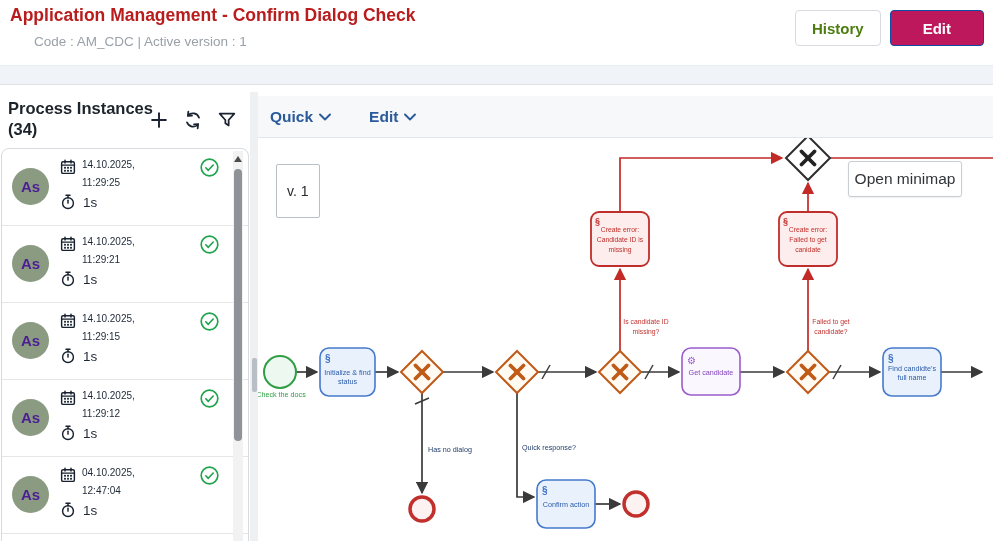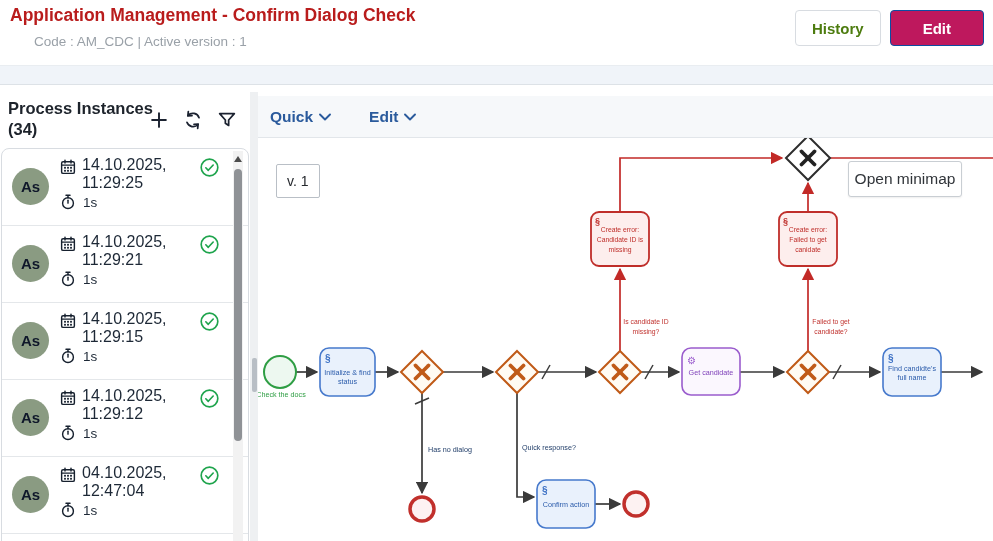--- a/index.html
+++ b/index.html
@@ -25,24 +25,24 @@
   .sidebar-title { position:absolute; left:8px; top:6px; width:150px; font-size:16.5px; font-weight:700;
                    color:#1d232b; line-height:1.28; }
   .sidebar-icons { position:absolute; right:12px; top:17px; display:flex; gap:12px; }
   .sidebar-icons svg { width:22px; height:22px; cursor:pointer; }
   .ic { stroke:#1b2230; stroke-width:1.9; fill:none; stroke-linecap:round; stroke-linejoin:round; }
 
   .instance-list { position:absolute; left:1px; top:56px; width:248px; height:420px;
                    border:1px solid #d8dce1; border-radius:8px; background:#fff; overflow:hidden; }
   .instance-item { position:relative; height:77px; border-bottom:1px solid #e4e7ea; cursor:pointer; }
   .avatar { position:absolute; left:10px; top:19px; width:37px; height:37px; border-radius:50%;
-            background:#8a9b82; color:#0f172a; font-size:15px; font-weight:600;
+            background:#8a9b82; color:#4c1d95; font-size:15px; font-weight:600;
             display:flex; align-items:center; justify-content:center;text-align:right; }
   .item-cal { position:absolute; left:57px; top:9px; width:18px; height:18px; }
-  .item-dt { position:absolute; left:80px; top:7px; font-size:16px; color:#1d2836; line-height:17.5px; }
+  .item-dt { position:absolute; left:80px; top:7px; font-size:10px; color:#1d2836; line-height:17.5px; }
   .item-clk { position:absolute; left:57px; top:44px; width:18px; height:18px; }
   .item-dur { position:absolute; left:81px; top:46px; font-size:13.5px; color:#1d2836; }
   .item-chk { position:absolute; right:28px; top:8px; width:21px; height:21px; }
 
   .lscroll { position:absolute; right:5px; top:2px; width:10px; height:392px; background:#f2f2f2; }
   .lscroll-up { width:0; height:0; margin:5px auto 0; border-left:4px solid transparent;
                 border-right:4px solid transparent; border-bottom:6px solid #4c4c4c; cursor:pointer; }
   .lscroll-thumb { position:absolute; left:1px; top:18px; width:8px; height:272px;
                    background:#8f9296; border-radius:4px; cursor:pointer; }
 
@@ -54,21 +54,21 @@
   .diagram-panel { position:absolute; left:258px; top:96px; width:735px; height:445px; }
   .dtoolbar { height:42px; background:#f6f8fa; border-bottom:1px solid #e2e6ea;
               display:flex; align-items:center; gap:38px; padding-left:12px; }
   .menu { display:flex; align-items:center; gap:6px; color:#2a5a9c; font-size:15.5px;
           font-weight:600; cursor:pointer; }
   .menu svg { width:12px; height:8px; }
   .chev { stroke:#2a5a9c; stroke-width:1.9; fill:none; stroke-linecap:round; stroke-linejoin:round; }
 
   .dcanvas { position:relative; width:735px; height:403px; background:#fff; overflow:hidden; }
   .v1-badge { position:absolute; left:18px; top:26px; border:1px solid #b9bfc6; background:#fff;
-              padding:8px 10px; font-size:14px; color:#26292e; border-radius:2px; z-index:3; }
+              padding:18px 10px; font-size:14px; color:#26292e; border-radius:2px; z-index:3; }
   .minimap-btn { position:absolute; left:590px; top:23px; width:114px; height:36px;
                  border:1px solid #c9ced3; background:#fff; border-radius:3px; font-size:15.5px;
                  color:#303439; display:flex; align-items:center; justify-content:center;
                  box-shadow:0 1px 2px rgba(0,0,0,.07); cursor:pointer; z-index:3; }
 
   .bpmn { position:absolute; left:0; top:0; }
   .bpmn text { font-family:"Liberation Sans", sans-serif; }
   .flow   { stroke:#3a3a3a; stroke-width:1.7; fill:none; }
   .redline{ stroke:#c22a27; stroke-width:1.7; fill:none; }
   .slash  { stroke:#3a3a3a; stroke-width:1.5; }

